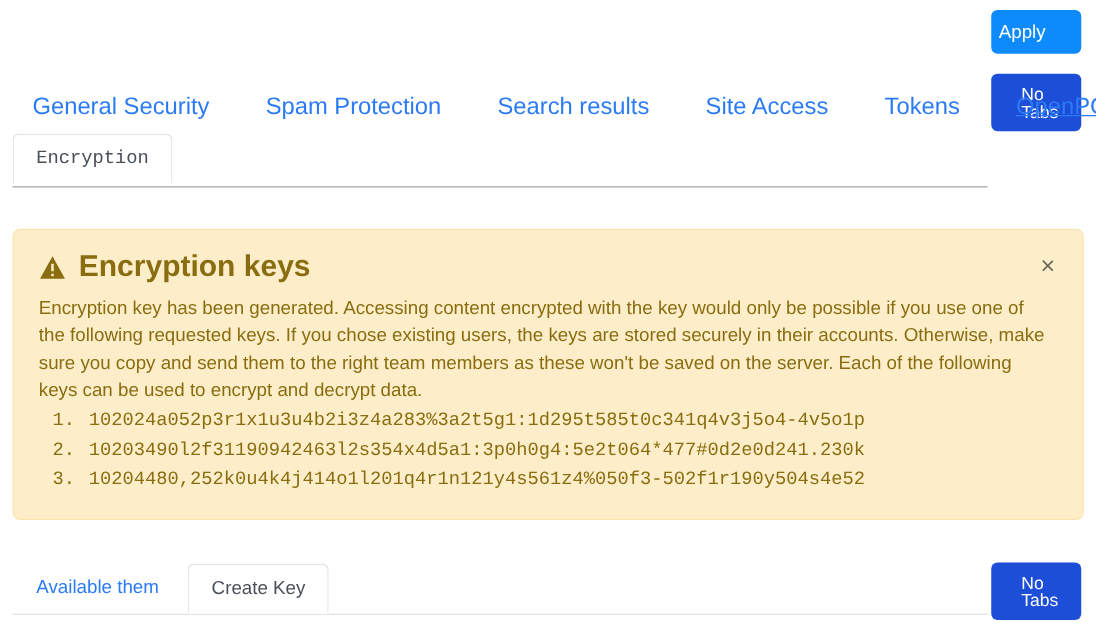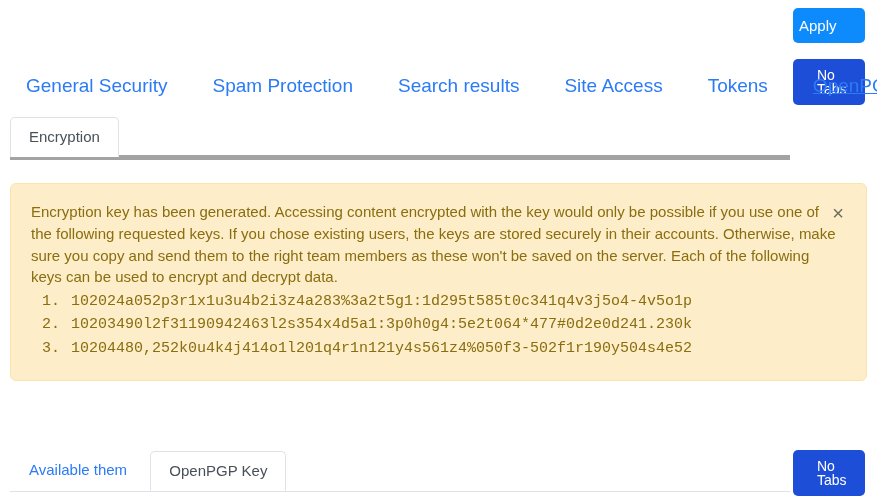--- a/index.html
+++ b/index.html
@@ -64,25 +64,26 @@
     margin-right: 45px;
     white-space: nowrap;
     cursor: pointer;
   }
   .nav-link:last-child { margin-right: 0; text-decoration: underline; }
 
   
   .tabstrip {
     position: absolute;
     left: 10px;
-    top: 116px;
+    top: 106px;
     width: 780px;
     height: 44px;
-    border-bottom: 5px solid #a3a3a3;
-    box-sizing: border-box;
+    border-bottom: 1px solid #a3a3a3;
+    box-sizing: border-box;
+    font-family: Liberation Mono, monospace;
   }
   .tab {
     display: inline-block;
     padding: 11px 18px 12px 18px;
     font-size: 15px;
     line-height: 1;
     box-sizing: border-box;
     position: relative;
     cursor: pointer;
   }
@@ -196,30 +197,40 @@
   <a class="nav-link">OpenPGP</a>
 </nav>
 
 <div class="tabstrip">
   <div class="tab tab-active">Encryption</div>
 </div>
 
 <div class="alert">
   <button class="alert-close">×</button>
 
+  <div class="alert-head">
+    <span class="warn-icon">
+      <svg viewBox="0 0 22 20" width="22" height="20" aria-hidden="true">
+        <path d="M11 1 L21 19 L1 19 Z" fill="#8a6d10"></path>
+        <rect x="10" y="7" width="2" height="6" fill="#fdeec9"></rect>
+        <rect x="10" y="15" width="2" height="2" fill="#fdeec9"></rect>
+      </svg>
+    </span>
+    <span>Encryption keys</span>
+  </div>
 
   <p class="alert-body">Encryption key has been generated. Accessing content encrypted with the key would only be possible if you use one of the following requested keys. If you chose existing users, the keys are stored securely in their accounts. Otherwise, make sure you copy and send them to the right team members as these won't be saved on the server. Each of the following keys can be used to encrypt and decrypt data.</p>
 
   <ol class="key-list">
     <li>102024a052p3r1x1u3u4b2i3z4a283%3a2t5g1:1d295t585t0c341q4v3j5o4-4v5o1p</li>
     <li>10203490l2f31190942463l2s354x4d5a1:3p0h0g4:5e2t064*477#0d2e0d241.230k</li>
     <li>10204480,252k0u4k4j414o1l201q4r1n121y4s561z4%050f3-502f1r190y504s4e52</li>
   </ol>
 </div>
 
 <div class="tabstrip-bottom">
   <div class="tab tab-link">Available them</div>
-  <div class="tab tab-active">OpenPGP Key</div>
+  <div class="tab tab-active">Create Key</div>
 </div>
 
 <div class="top-buttons bottom-notabs">
   <button class="btn btn-notabs">No Tabs</button>
 </div>
 
 </body></html>

